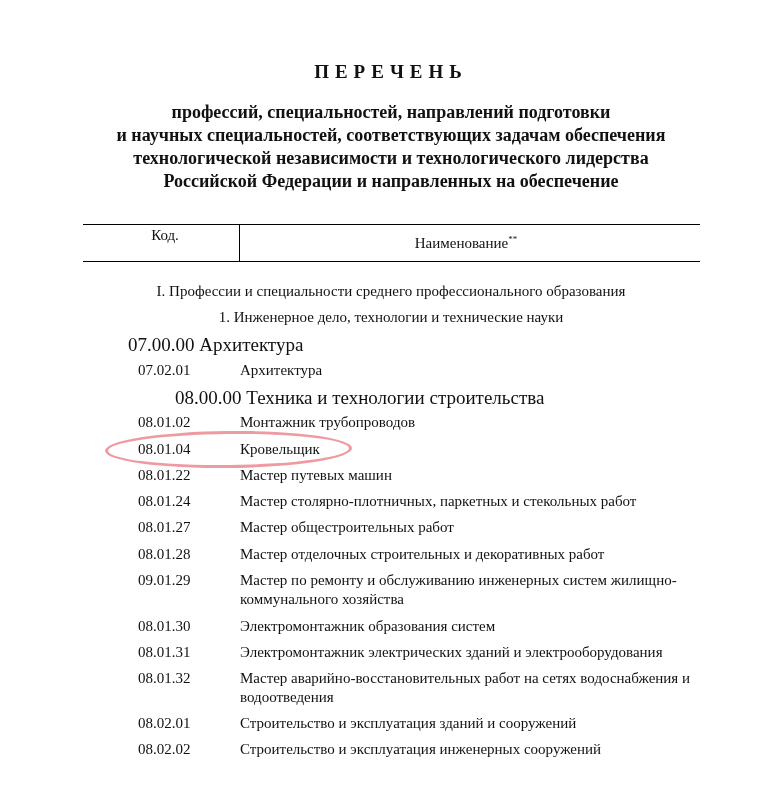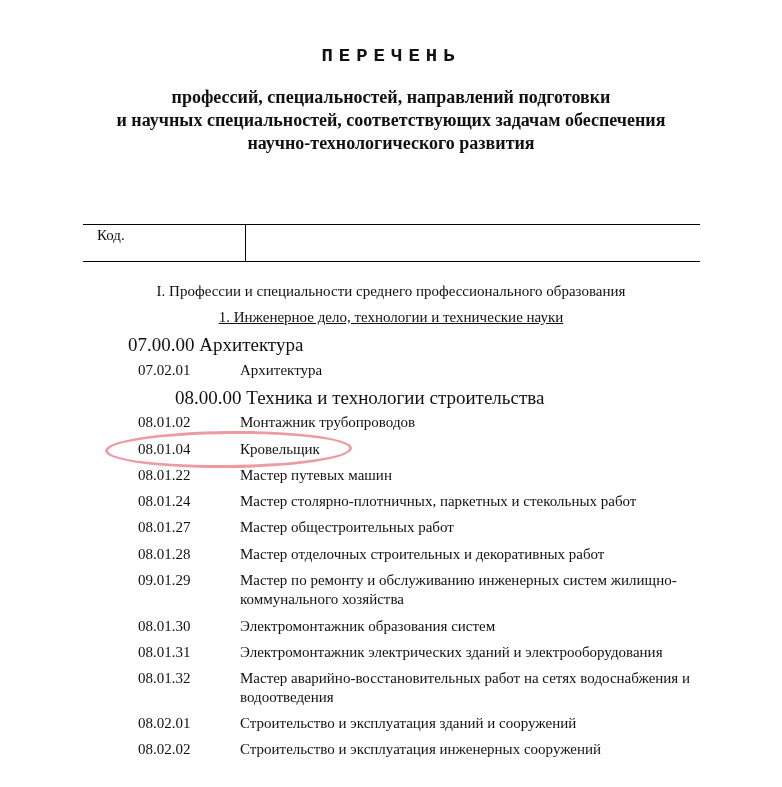--- a/index.html
+++ b/index.html
@@ -12,60 +12,59 @@
       height: 787px;
       position: relative;
       overflow: hidden;
       font-family: "Liberation Serif", "DejaVu Serif", serif;
       color: #111111;
     }
     .title {
       position: absolute;
       left: 0;
       width: 782px;
-      top: 44px;
+      top: 60px;
       text-align: center;
       font-weight: bold;
       font-size: 19px;
       letter-spacing: 6px;
       line-height: 24px;
-      font-family: Liberation Mono, monospace;
     }
     .subtitle {
       position: absolute;
       left: 0;
       width: 782px;
-      top: 86px;
+      top: 101px;
       text-align: center;
       font-weight: bold;
       font-size: 18px;
       line-height: 23px;
     }
     .subtitle div { white-space: nowrap; }
 
     .table-header {
       position: absolute;
       left: 83px;
       top: 224px;
       width: 617px;
       height: 38px;
       border-top: 1.5px solid #000;
       border-bottom: 1.5px solid #000;
       box-sizing: border-box;
       font-size: 15px;
     }
     .th-code {
       position: absolute;
-      left: 14px;
+      left: 8px;
       top: 0;
       width: 149px;
       height: 100%;
       border-right: 1.5px solid #000;
       box-sizing: border-box;
-      text-align: left;
+      text-align: center;
       line-height: 17px;
       padding-top: 2px;
     }
     .th-name {
       position: absolute;
       left: 149px;
       right: 0;
       top: 0;
       height: 100%;
       text-align: center;
@@ -120,31 +119,35 @@
     }
   </style>
 </head>
 <body>
 
 <div class="title">ПЕРЕЧЕНЬ</div>
 
 <div class="subtitle">
   <div>профессий, специальностей, направлений подготовки</div>
   <div>и научных специальностей, соответствующих задачам обеспечения</div>
-  <div>научно-технологического развития</div>
+  <div>технологической независимости и технологического лидерства</div>
+  <div>Российской Федерации и направленных на обеспечение</div>
 </div>
 
 <div class="table-header">
   <div class="th-code">
     <div>Код.</div>
   </div>
+  <div class="th-name">
+    <span>Наименование</span><sup>**</sup>
+  </div>
 </div>
 
 <div class="section-heading" style="top:283px;">I. Профессии и специальности среднего профессионального образования</div>
-<div class="section-heading" style="top:309px;text-decoration:underline;">1. Инженерное дело, технологии и технические науки</div>
+<div class="section-heading" style="top:309px;">1. Инженерное дело, технологии и технические науки</div>
 
 <div class="group-row" style="top:334px;">
   <span>07.00.00</span>
   <span>Архитектура</span>
 </div>
 
 <div class="row" style="top:361px;">
   <span class="code">07.02.01</span>
   <span class="name">Архитектура</span>
 </div>

